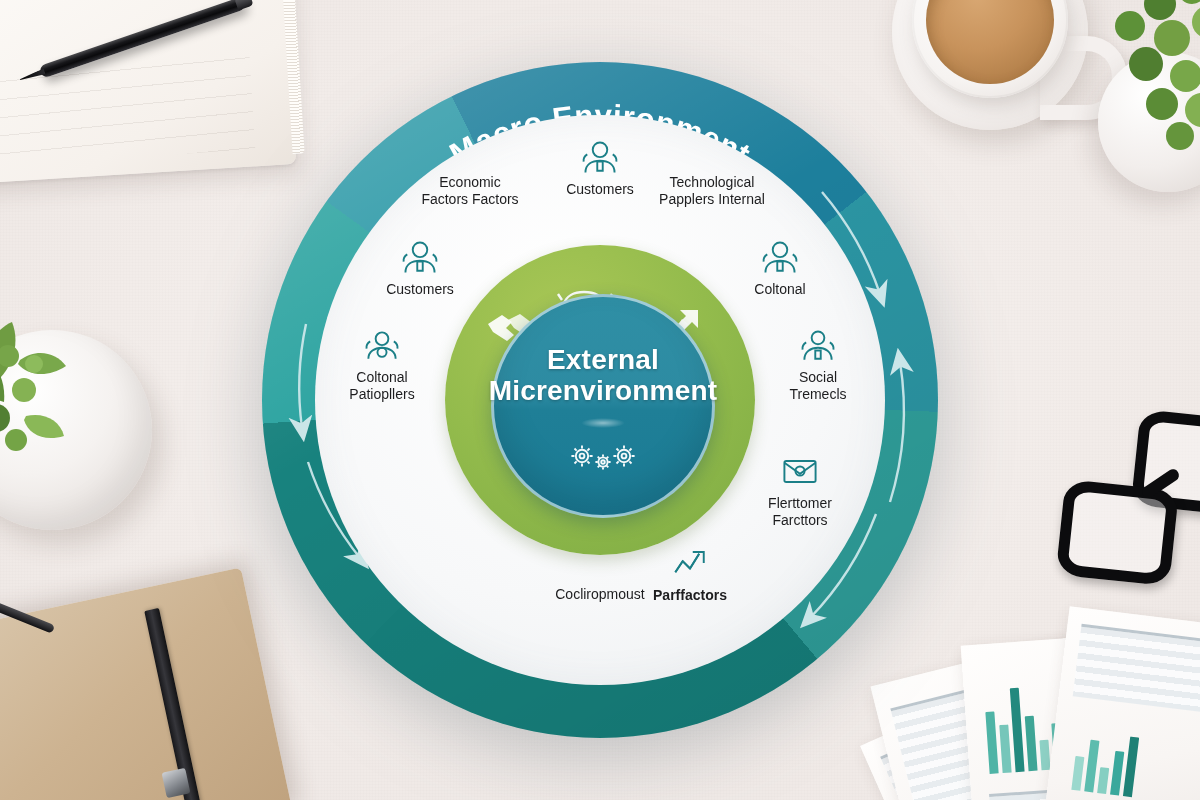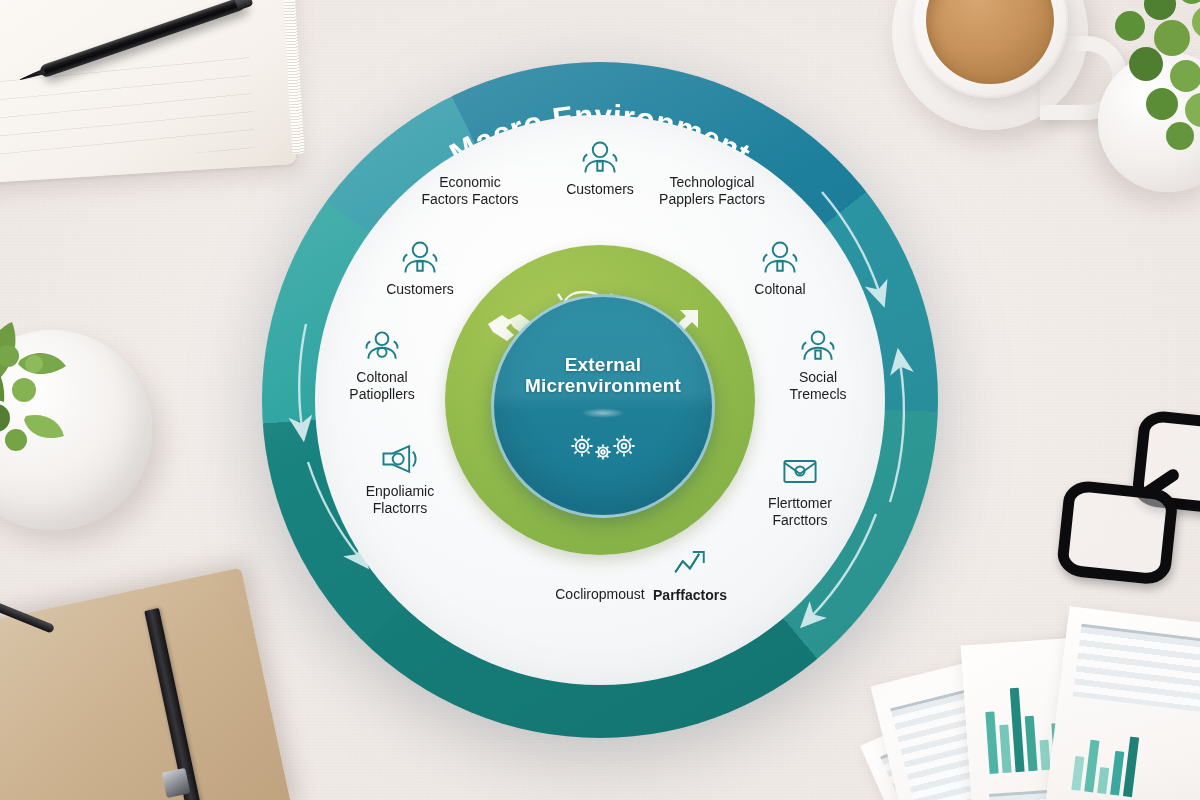--- a/index.html
+++ b/index.html
@@ -164,21 +164,21 @@
   
   #disc-core{
     position:absolute;left:229px;top:232px;width:218px;height:218px;border-radius:50%;
     background:linear-gradient(180deg,#2f8fa5 0%,#2d8ba2 44%,#1f7f97 52%, #1a7b95 100%);
     border:3px solid rgba(255,255,255,.55);
     box-shadow:0 6px 18px rgba(20,70,90,.3), inset 0 -18px 34px rgba(0,0,0,.12);
     display:flex;flex-direction:column;align-items:center;justify-content:center;
   }
   .core-label{color:#fff;font-weight:bold;text-align:center;line-height:1.12;
     text-shadow:0 1px 3px rgba(0,0,0,.28);letter-spacing:.2px;}
-  #core-external{font-size:19px;margin-top:4px;text-align:center;}
+  #core-external{font-size:28px;margin-top:4px;text-align:center;}
   #core-internal{font-size:23px;margin-top:20px;}
   #core-divider{width:44px;height:10px;margin-top:12px;opacity:.55;
     background:radial-gradient(ellipse at center, rgba(255,255,255,.9) 0%, rgba(255,255,255,0) 70%);}
   #core-gears{margin-top:14px;display:flex;gap:3px;align-items:center;opacity:.95;}
 
   
   .banner-svg{position:absolute;left:0;top:0;width:676px;height:676px;overflow:visible;pointer-events:none;}
   .banner-text{fill:#ffffff;font-family:"Liberation Sans",sans-serif;font-weight:bold;font-size:31px;letter-spacing:.6px;}
   .banner-text-bottom{fill:#eef7f6;font-family:"Liberation Sans",sans-serif;font-weight:bold;font-size:29px;letter-spacing:.4px;}
 
@@ -343,21 +343,21 @@
         <path d="M6 26a8 8 0 0 1 4-8M42 26a8 8 0 0 0-4-8"></path>
             <path d="M21 26h6v10h-6z"></path>
           </g>
         </svg>
     </span>
     <span class="cap">Customers</span>
   </div>
 
   <div class="item" style="left:388px;top:112px;">
     <span class="cap">Technological
-Papplers Factors</span>
+Papplers Internal</span>
   </div>
 
   <div class="item" style="left:96px;top:176px;">
     <span class="ico">
       <svg viewBox="0 0 48 44" width="44" height="40">
           <g fill="none" stroke="#1b7f87" stroke-width="2.1">
         <path d="M8 38c0-9 7-13 16-13s16 4 16 13"></path>
             <circle cx="24" cy="13" r="8"></circle>
         <path d="M6 26a8 8 0 0 1 4-8M42 26a8 8 0 0 0-4-8"></path>
             <path d="M21 26h6v10h-6z"></path>
@@ -404,33 +404,20 @@
             <circle cx="24" cy="14" r="7"></circle>
         <path d="M7 25a8 8 0 0 1 4-8M41 25a8 8 0 0 0-4-8"></path>
             <circle cx="24" cy="29" r="5"></circle>
           </g>
         </svg>
     </span>
     <span class="cap">Coltonal
 Patiopllers</span>
   </div>
 
-  <div class="item" style="left:76px;top:378px;">
-    <span class="ico">
-      <svg viewBox="0 0 48 40" width="44" height="38">
-          <g fill="none" stroke="#1b7f87" stroke-width="2.1">
-        <path d="M6 14h10l18-8v28l-18-8H6z"></path>
-            <circle cx="22" cy="20" r="6"></circle>
-        <path d="M38 12c4 4 4 12 0 16"></path>
-          </g>
-        </svg>
-    </span>
-    <span class="cap">Enpoliamic
-Flactorrs</span>
-  </div>
 
   <div class="item" style="left:476px;top:390px;">
     <span class="ico">
       <svg viewBox="0 0 48 40" width="44" height="38">
           <g fill="none" stroke="#1b7f87" stroke-width="2.1">
         <rect x="7" y="9" width="34" height="23" rx="2"></rect>
             <path d="M7 11l17 12 17-12"></path>
         <circle cx="24" cy="20" r="5"></circle>
           </g>
         </svg>

